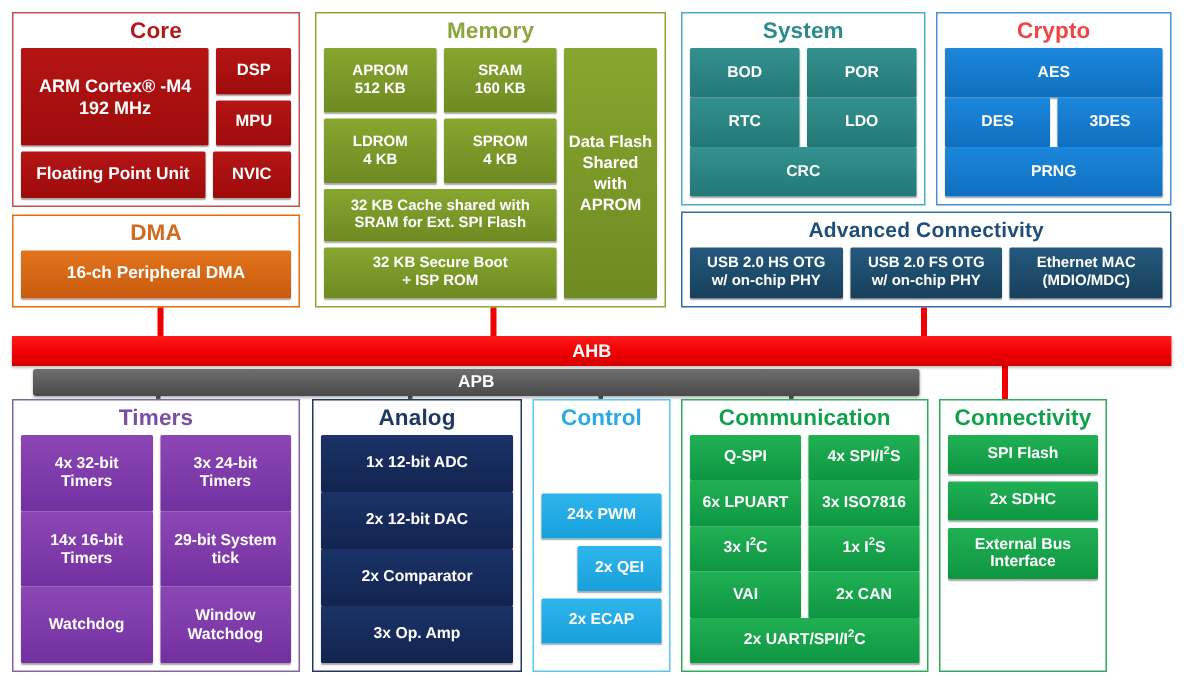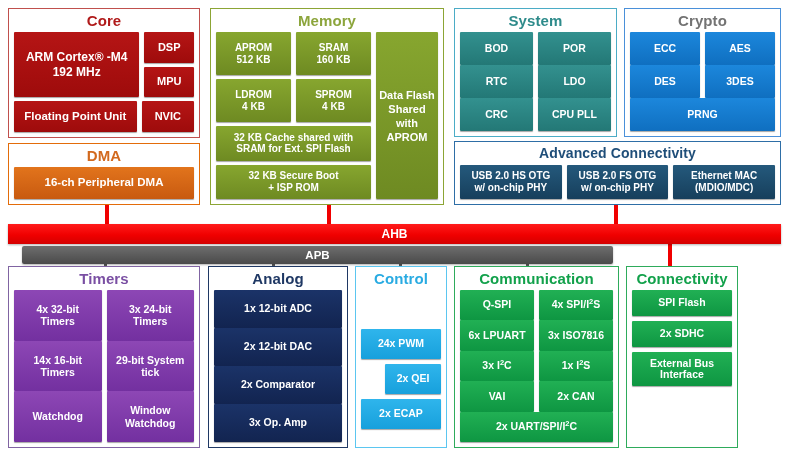--- a/index.html
+++ b/index.html
@@ -74,21 +74,21 @@
   #mem-right{flex:1;display:flex;}
   #mem-right .blk{font-size:11px;line-height:14px;}
 
   
   #system{left:454px;top:8px;width:163px;height:129px;border-color:#4BACC6;}
   #system .panel-title{color:#2E8B8B;font-size:15px;}
   .teal-blk{background:linear-gradient(180deg,#33918F 0%,#237876 100%);font-size:10.5px;}
 
   
   #crypto{left:624px;top:8px;width:157px;height:129px;border-color:#4A90D9;}
-  #crypto .panel-title{color:#737373;font-size:15px;}
+  #crypto .panel-title{color:#ef4444;font-size:15px;}
   .blue-blk{background:linear-gradient(180deg,#1C87DC 0%,#0F6FC0 100%);font-size:10.5px;}
   .blk.small-txt{font-size:9px;}
 
   
   #advconn{left:454px;top:141px;width:327px;height:64px;border-color:#2E6EA6;}
   #advconn .panel-title{color:#1F4E79;font-size:14px;}
   .steel-blk{background:linear-gradient(180deg,#24597C 0%,#173F5C 100%);font-size:10px;line-height:12px;}
 
   
   #ahb{
@@ -230,30 +230,28 @@
       <div class="brow">
         <div class="blk teal-blk">BOD</div>
         <div class="blk teal-blk">POR</div>
       </div>
       <div class="brow">
         <div class="blk teal-blk">RTC</div>
         <div class="blk teal-blk">LDO</div>
       </div>
       <div class="brow">
         <div class="blk teal-blk">CRC</div>
-        <div class="blk teal-blk">CPU PLL</div>
       </div>
     </div>
   </div>
 
   <div class="panel" id="crypto">
     <div class="panel-title">Crypto</div>
     <div class="blocks">
       <div class="brow">
-        <div class="blk blue-blk">ECC</div>
         <div class="blk blue-blk">AES</div>
       </div>
       <div class="brow">
         <div class="blk blue-blk">DES</div>
         <div class="blk blue-blk">3DES</div>
       </div>
       <div class="brow">
         <div class="blk blue-blk">PRNG</div>
       </div>
     </div>

